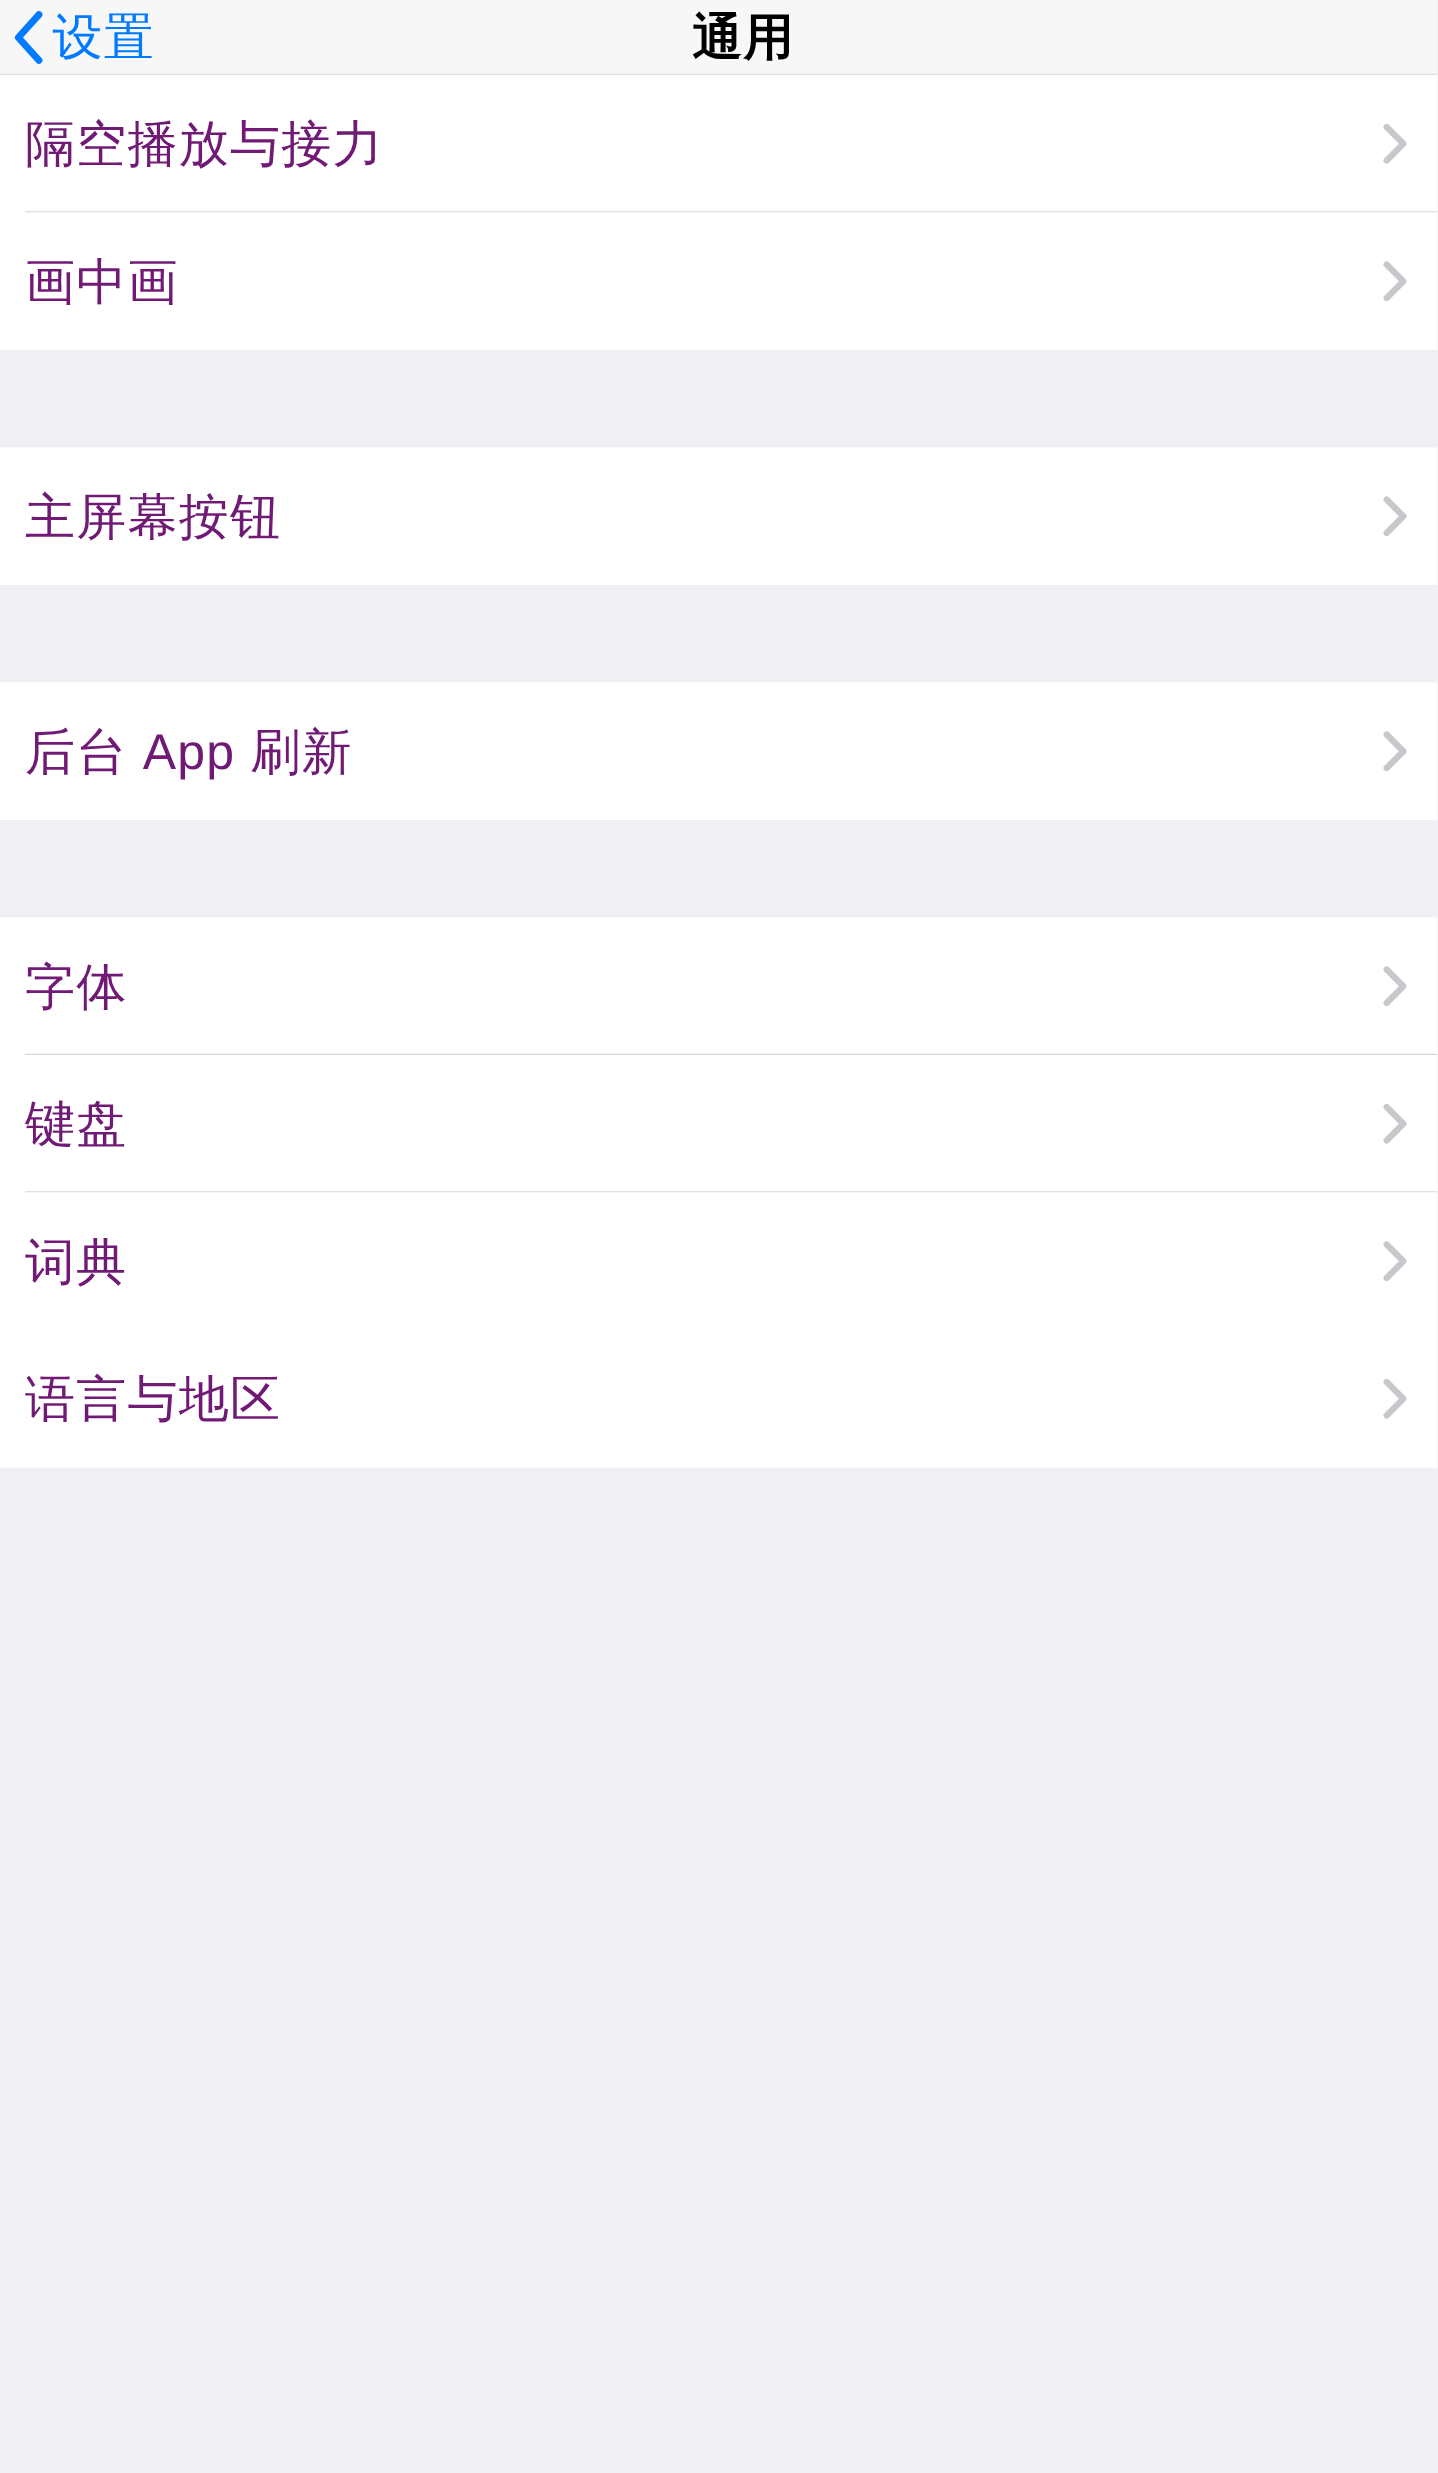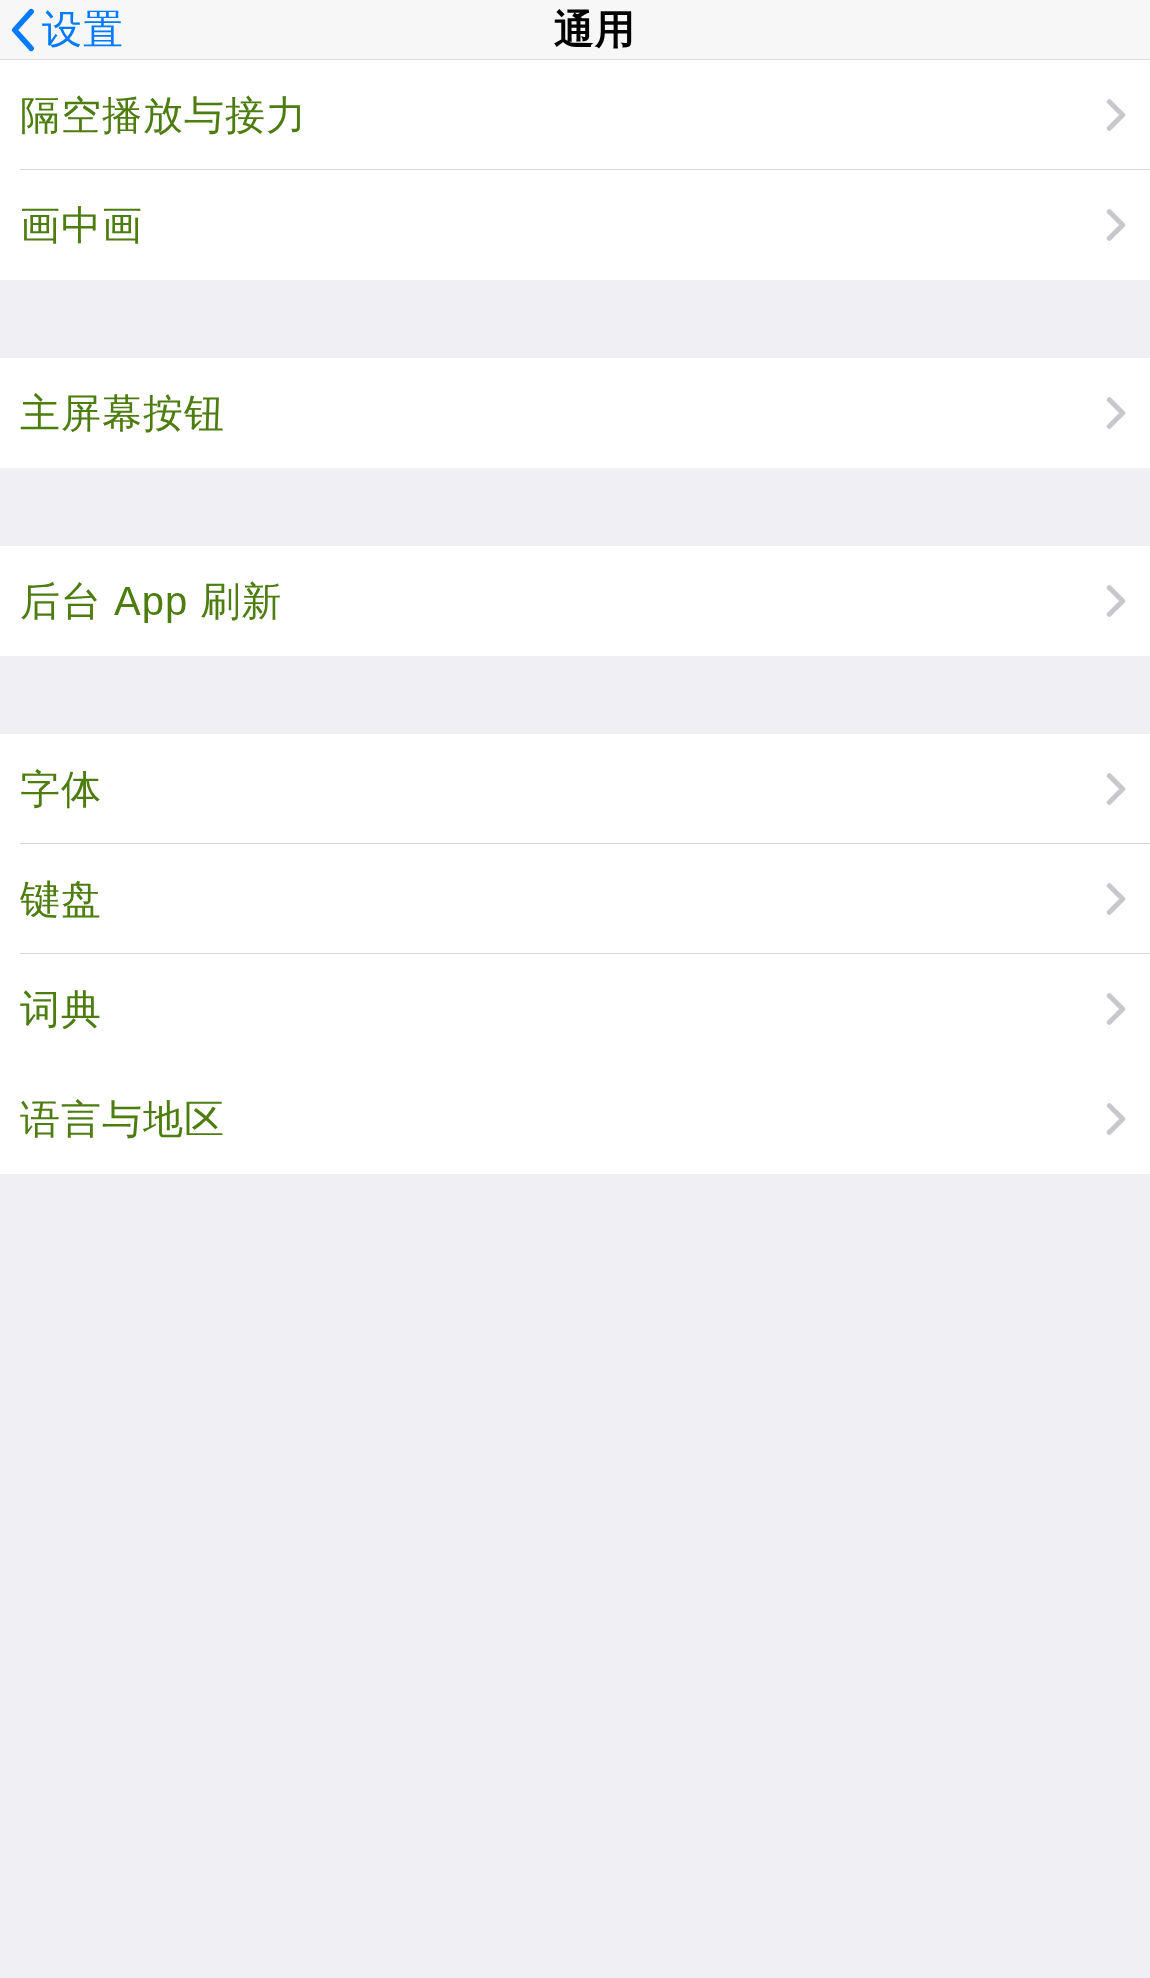--- a/index.html
+++ b/index.html
@@ -65,21 +65,21 @@
       position: absolute;
       left: 20px;
       right: 0;
       bottom: 0;
       height: 1px;
       background: #d8d8dc;
     }
     .row:last-child .separator { display: none; }
     .row-label {
       font-size: 40px;
-      color: #4d7c0f;
+      color: #701a75;
       letter-spacing: 1px;
     }
     .row-chevron {
       width: 20px;
       height: 34px;
       flex-shrink: 0;
     }
     .highlighted {
       outline: 3px solid #ff0000;
       outline-offset: -2px;

